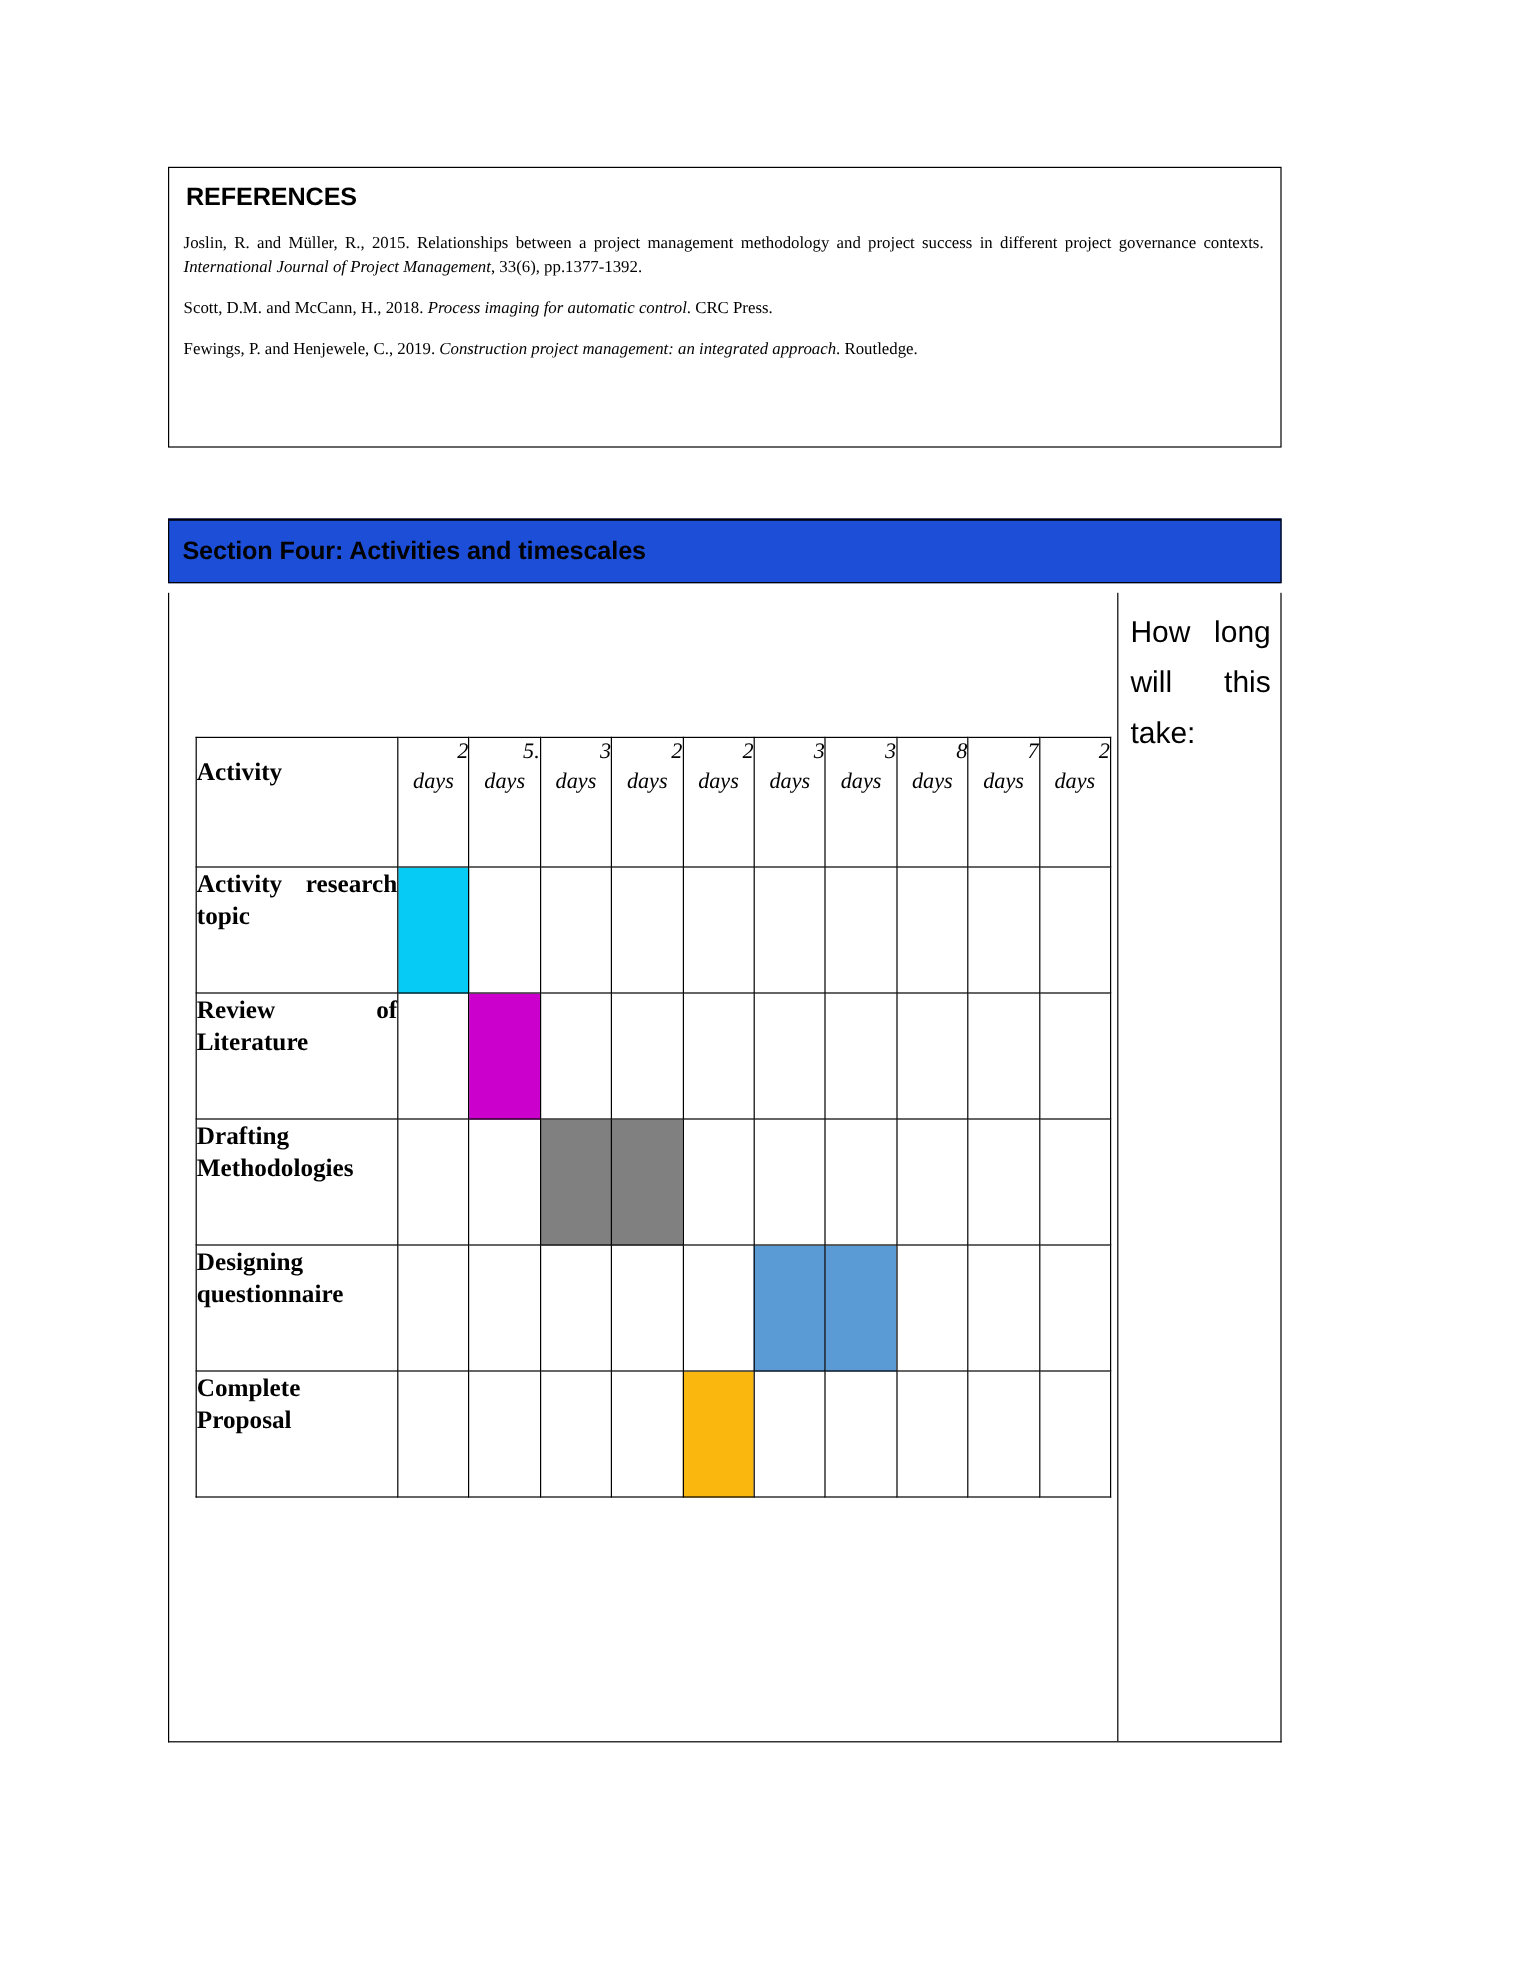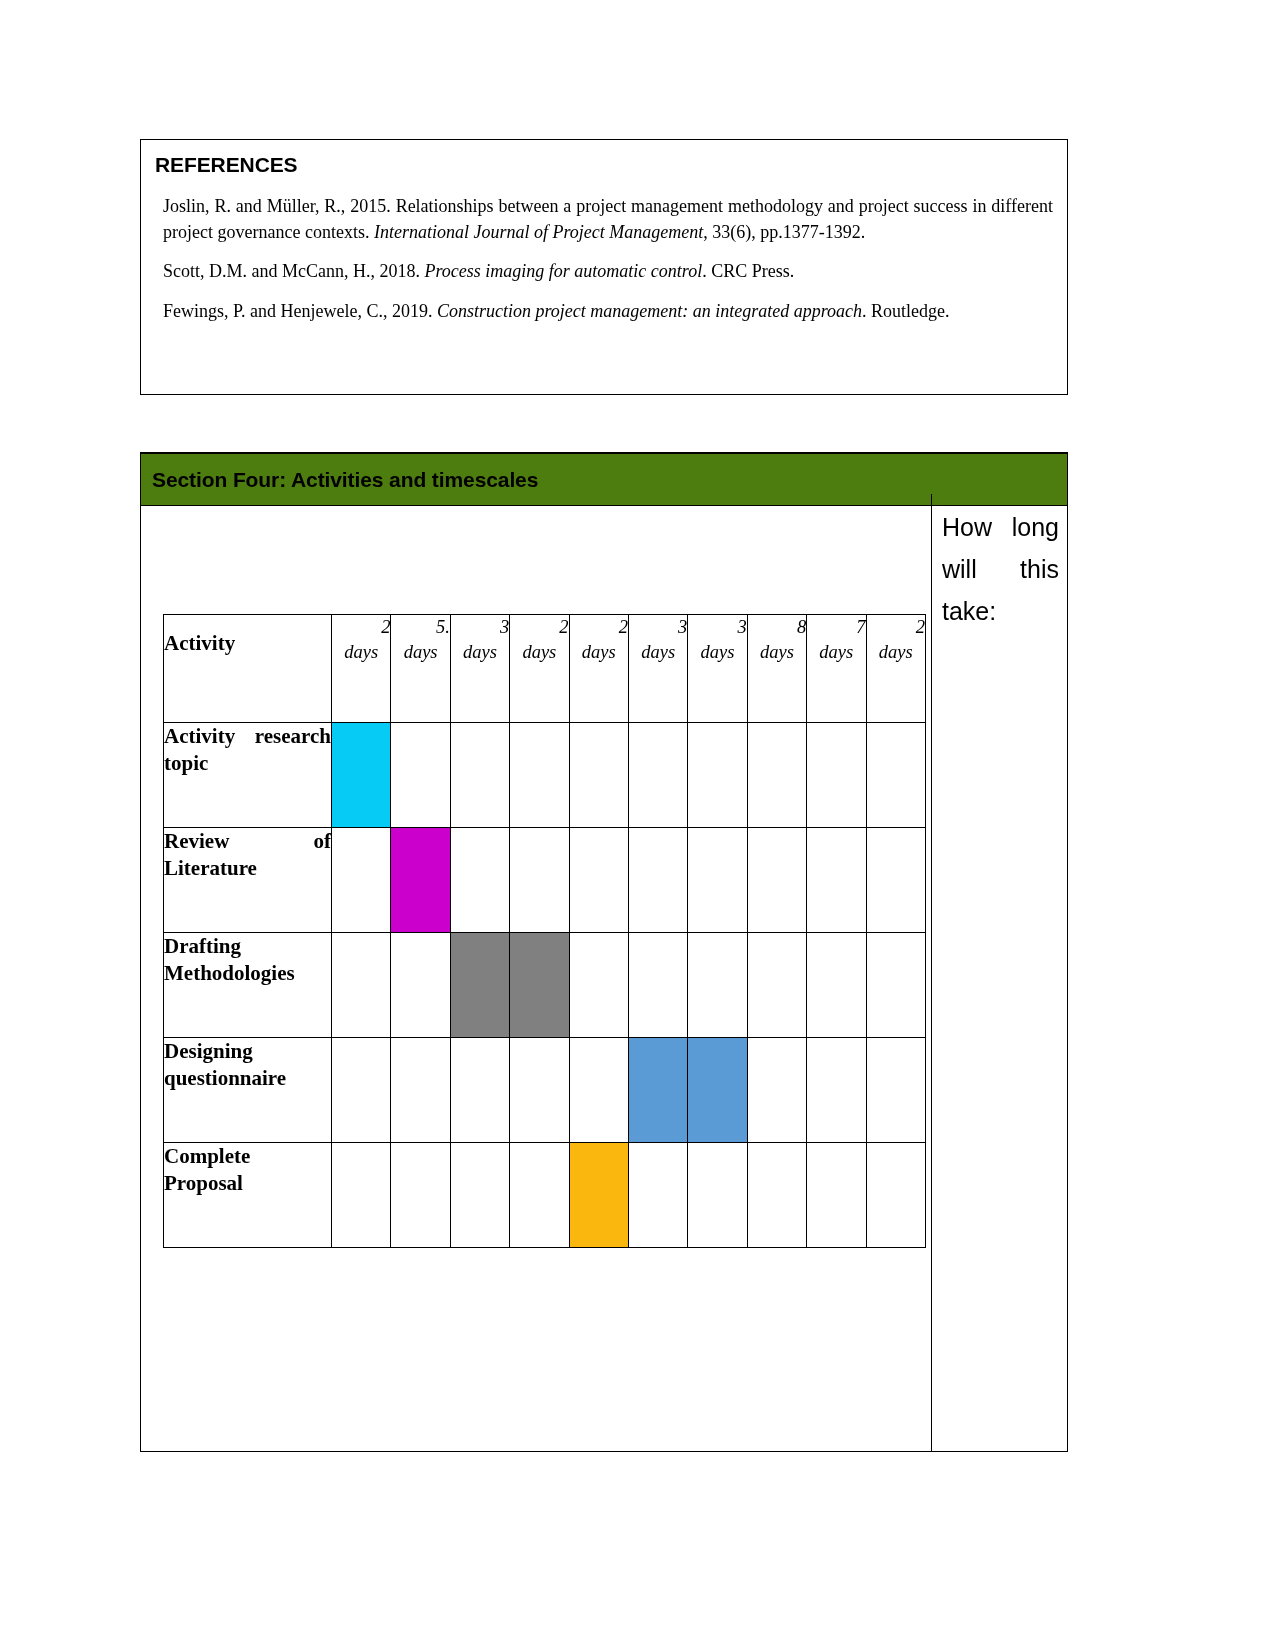--- a/index.html
+++ b/index.html
@@ -38,38 +38,38 @@
   .ref-heading {
     font-family: "Liberation Sans", sans-serif;
     font-weight: bold;
     font-size: 21px;
     line-height: 1.25;
     letter-spacing: -0.1px;
     margin: 0 0 16px 2px;
   }
   .ref-entry {
     font-family: "Liberation Serif", serif;
-    font-size: 18px;
+    font-size: 14px;
     line-height: 1.42;
     text-align: justify;
-    margin: 0 0 14px 10px;
+    margin: 0 0 14px 0;
     padding-right: 2px;
   }
   .ref-entry:last-child { margin-bottom: 0; }
   .ref-entry i { font-style: italic; }
   .ref-spacer { height: 40px; }
 
   
   .section-band {
     position: absolute;
     left: 140px;
-    top: 452px;
+    top: 432px;
     width: 928px;
     height: 54px;
-    background: #4d7c0f;
+    background: #1d4ed8;
     border: 1px solid #000000;
     border-top: 2px solid #000000;
     box-sizing: border-box;
     display: flex;
     align-items: center;
   }
   .section-band-title {
     font-family: "Liberation Sans", sans-serif;
     font-weight: bold;
     font-size: 21px;

